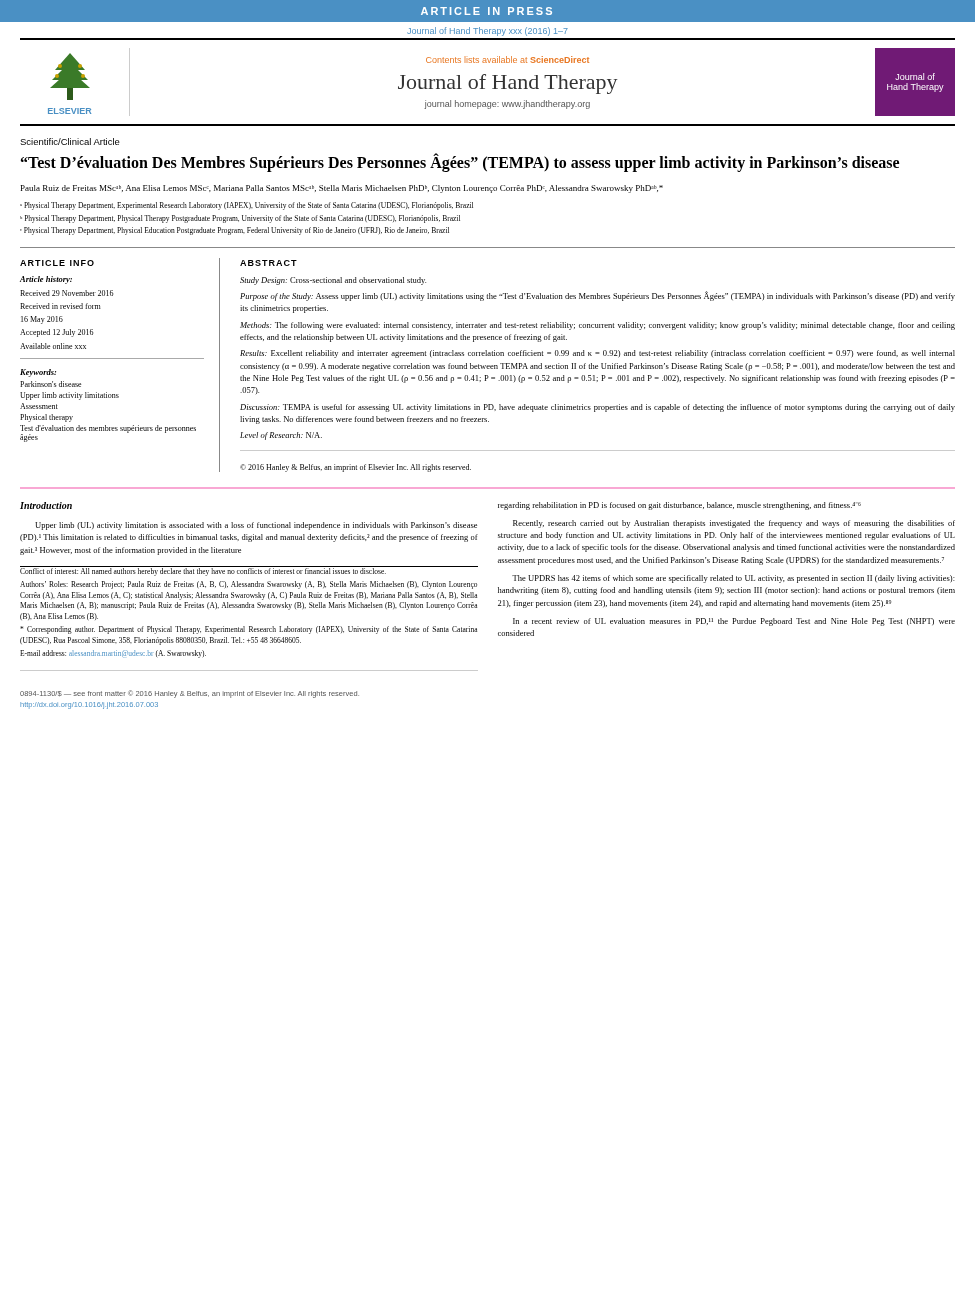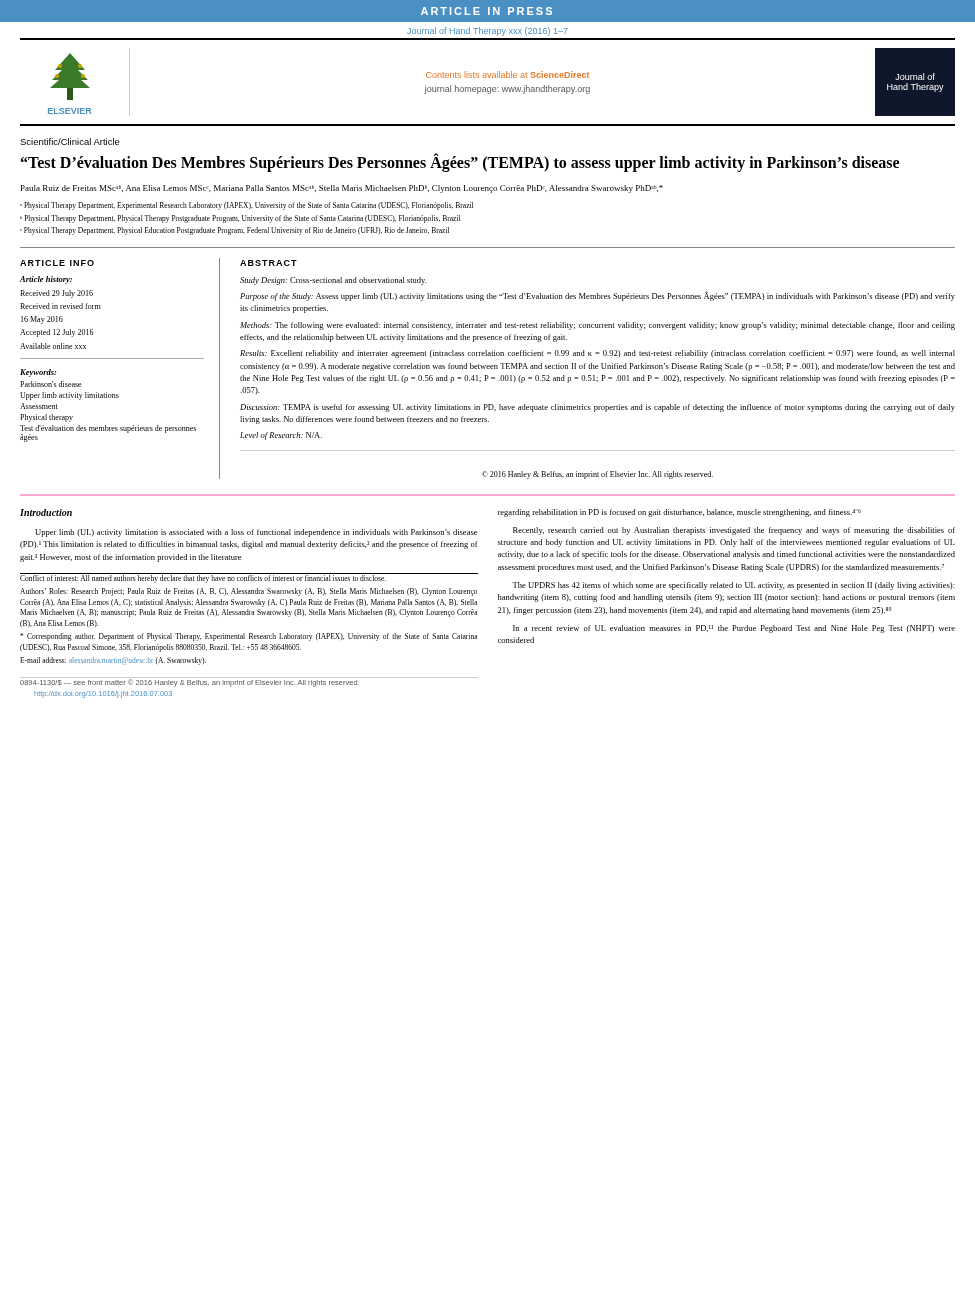--- a/index.html
+++ b/index.html
@@ -94,21 +94,21 @@
     }
 
     .journal-homepage {
       font-size: 9px;
       color: #555;
       font-family: Arial, sans-serif;
     }
 
     .jht-logo-box {
       width: 80px;
-      background: #0f172a;
+      background: #701a75;
       color: #fff;
       display: flex;
       flex-direction: column;
       align-items: center;
       justify-content: center;
       font-size: 9px;
       font-family: Arial, sans-serif;
       padding: 5px;
       text-align: center;
     }
@@ -222,24 +222,24 @@
     .abstract-text p {
       margin-bottom: 4px;
     }
 
     .abstract-italic {
       font-style: italic;
     }
 
     .copyright-line {
       font-size: 8px;
-      text-align: center;
+      text-align: left;
       margin-top: 8px;
       border-top: 1px solid #ccc;
-      padding-top: 19px;
+      padding-top: 12px;
     }
 
     
     .body-section {
       margin-top: 15px;
       border-top: 2px solid #f9a8d4;
       padding-top: 10px;
     }
 
     .body-two-col {
@@ -282,27 +282,26 @@
 
     .footnote-item {
       margin-bottom: 3px;
     }
 
     .footer-bar {
       margin-top: 10px;
       border-top: 1px solid #ccc;
       font-size: 7.5px;
       color: #555;
-      padding-top: 0;
+      padding-top: 18px;
       font-family: Arial, sans-serif;
     }
 
     .footer-doi {
       color: #4a90c4;
-      margin-left: 14px;
     }
 
     .divider-line {
       border: none;
       border-top: 1px solid #aaa;
       margin: 6px 0;
     }
   </style>
 </head>
 <body>
@@ -327,20 +326,21 @@
       <circle cx="22" cy="28" r="2" fill="#c8a000"></circle>
       <circle cx="48" cy="28" r="2" fill="#c8a000"></circle>
     </svg>
     <div class="elsevier-label">ELSEVIER</div>
   </div>
 
   <div class="journal-title-block">
     <div class="sciencedirect-link">
       <span>Contents lists available at </span><span style="color:#e87722; font-weight:bold;">ScienceDirect</span>
     </div>
+    <div class="journal-main-title">Journal of Hand Therapy</div>
     <div class="journal-homepage">
       <span>journal homepage: </span><span>www.jhandtherapy.org</span>
     </div>
   </div>
 
   <div class="jht-logo-box">
     <div>Journal of</div>
     <div>Hand Therapy</div>
   </div>
 </div>
@@ -358,21 +358,21 @@
     <div class="affiliation-line">ᵇ Physical Therapy Department, Physical Therapy Postgraduate Program, University of the State of Santa Catarina (UDESC), Florianópolis, Brazil</div>
     <div class="affiliation-line">ᶜ Physical Therapy Department, Physical Education Postgraduate Program, Federal University of Rio de Janeiro (UFRJ), Rio de Janeiro, Brazil</div>
   </div>
 
   <div class="two-col">
 
     <div class="left-col">
       <div class="section-header">ARTICLE INFO</div>
 
       <div class="article-info-label">Article history:</div>
-      <div class="article-info-date">Received 29 July 2016</div>
+      <div class="article-info-date">Received 29 November 2016</div>
       <div class="article-info-date">Received in revised form</div>
       <div class="article-info-date">16 May 2016</div>
       <div class="article-info-date">Accepted 12 July 2016</div>
       <div class="article-info-date">Available online xxx</div>
 
       <hr class="divider-line">
 
       <div class="keywords-section">
         <div class="keywords-title">Keywords:</div>
         <div class="keyword-item">Parkinson's disease</div>

